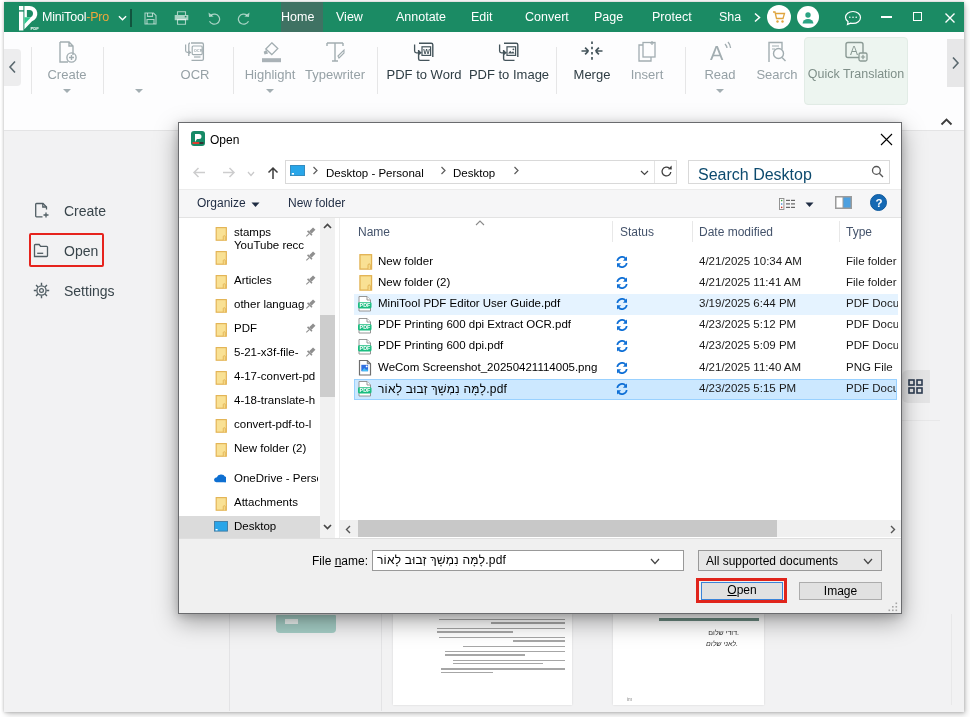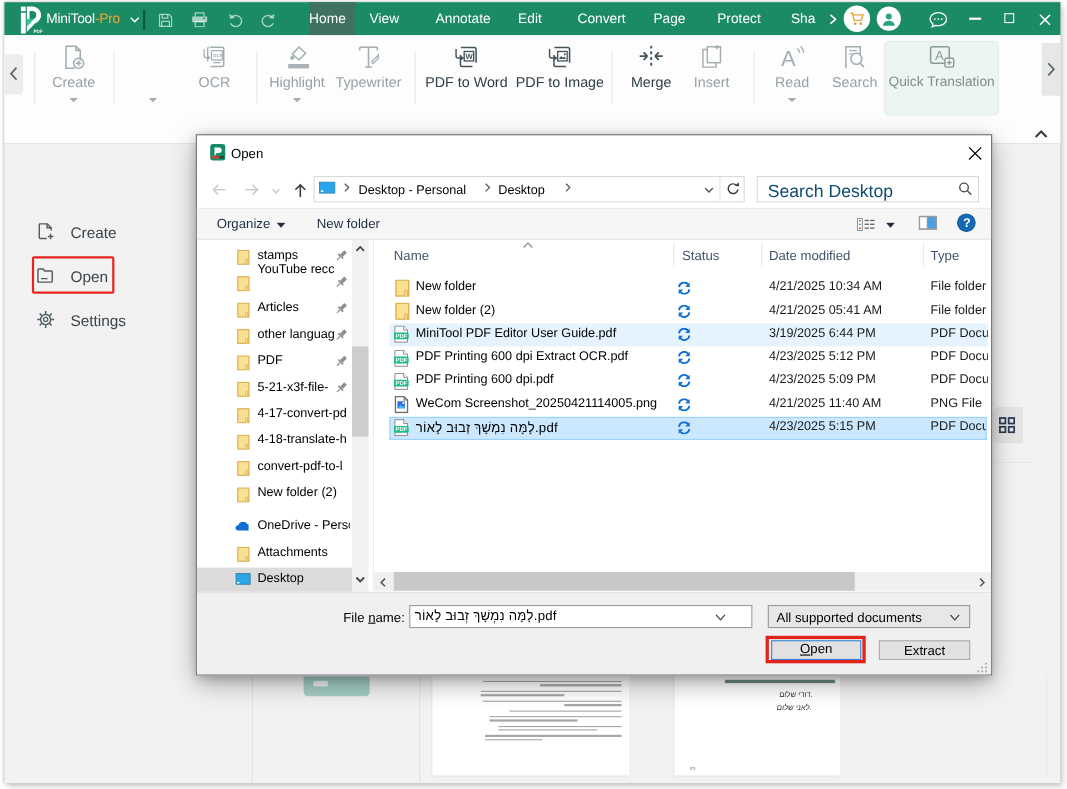--- a/index.html
+++ b/index.html
@@ -528,21 +528,21 @@
         <span class="tp">File folder</span>
     </div>
     <div class="frow" style="top:149.7px">
       <svg class="fic" width="13.5" height="16" viewBox="0 0 13 16" style="top:2.5px;left:5px">
           <use href="#folds"></use>
         </svg>
       <span class="nm">New folder (2)</span>
         <svg class="sync" width="12" height="12" viewBox="0 0 12 12">
           <use href="#sync"></use>
         </svg>
-      <span class="dt">4/21/2025 05:41 AM</span>
+      <span class="dt">4/21/2025 11:41 AM</span>
         <span class="tp">File folder</span>
     </div>
     <div class="frow" style="top:170.9px;background:#e5f3ff">
       <svg class="fic" width="14" height="16" viewBox="0 0 14 16" style="top:2.5px">
           <use href="#pdfi"></use>
         </svg>
       <span class="nm">MiniTool PDF Editor User Guide.pdf</span>
         <svg class="sync" width="12" height="12" viewBox="0 0 12 12">
           <use href="#sync"></use>
         </svg>
@@ -608,21 +608,21 @@
     <svg class="abs" style="left:471px;top:435px" width="10" height="7" viewBox="0 0 10 7">
         <path d="M1 1 L5 5.5 L9 1" fill="none" stroke="#444" stroke-width="1.2"></path>
       </svg>
     <div class="abs" style="left:519px;top:427px;width:184px;height:21px;background:#e7e7e7;border:1px solid #999"></div>
     <div class="abs" style="left:527px;top:431px;font-size:12px">All supported documents</div>
     <svg class="abs" style="left:684px;top:435px" width="10" height="7" viewBox="0 0 10 7">
         <path d="M1 1 L5 5.5 L9 1" fill="none" stroke="#444" stroke-width="1.2"></path>
       </svg>
     <div class="abs" style="left:522px;top:459px;width:82px;height:18px;background:#e1e1e1;border:1.5px solid #3a83d8;text-align:center;font-size:12px;line-height:15px"><u>O</u>pen</div>
     <div class="abs" style="left:517px;top:455px;width:91px;height:25px;border:3px solid #e0241b"></div>
-    <div class="abs" style="left:620px;top:459px;width:83px;height:18px;background:#e1e1e1;border:1px solid #acacac;text-align:center;font-size:12px;line-height:16px">Extract</div>
+    <div class="abs" style="left:620px;top:459px;width:83px;height:18px;background:#e1e1e1;border:1px solid #acacac;text-align:center;font-size:12px;line-height:16px">Image</div>
     <svg class="abs" style="left:709px;top:479px" width="10" height="10" viewBox="0 0 10 10">
         <g fill="#a6a6a6">
           <rect x="7.5" y="0.5" width="1.6" height="1.6"></rect>
           <rect x="4" y="4" width="1.6" height="1.6"></rect>
           <rect x="7.5" y="4" width="1.6" height="1.6"></rect>
           <rect x="0.5" y="7.5" width="1.6" height="1.6"></rect>
           <rect x="4" y="7.5" width="1.6" height="1.6"></rect>
           <rect x="7.5" y="7.5" width="1.6" height="1.6"></rect>
         </g>
       </svg>

